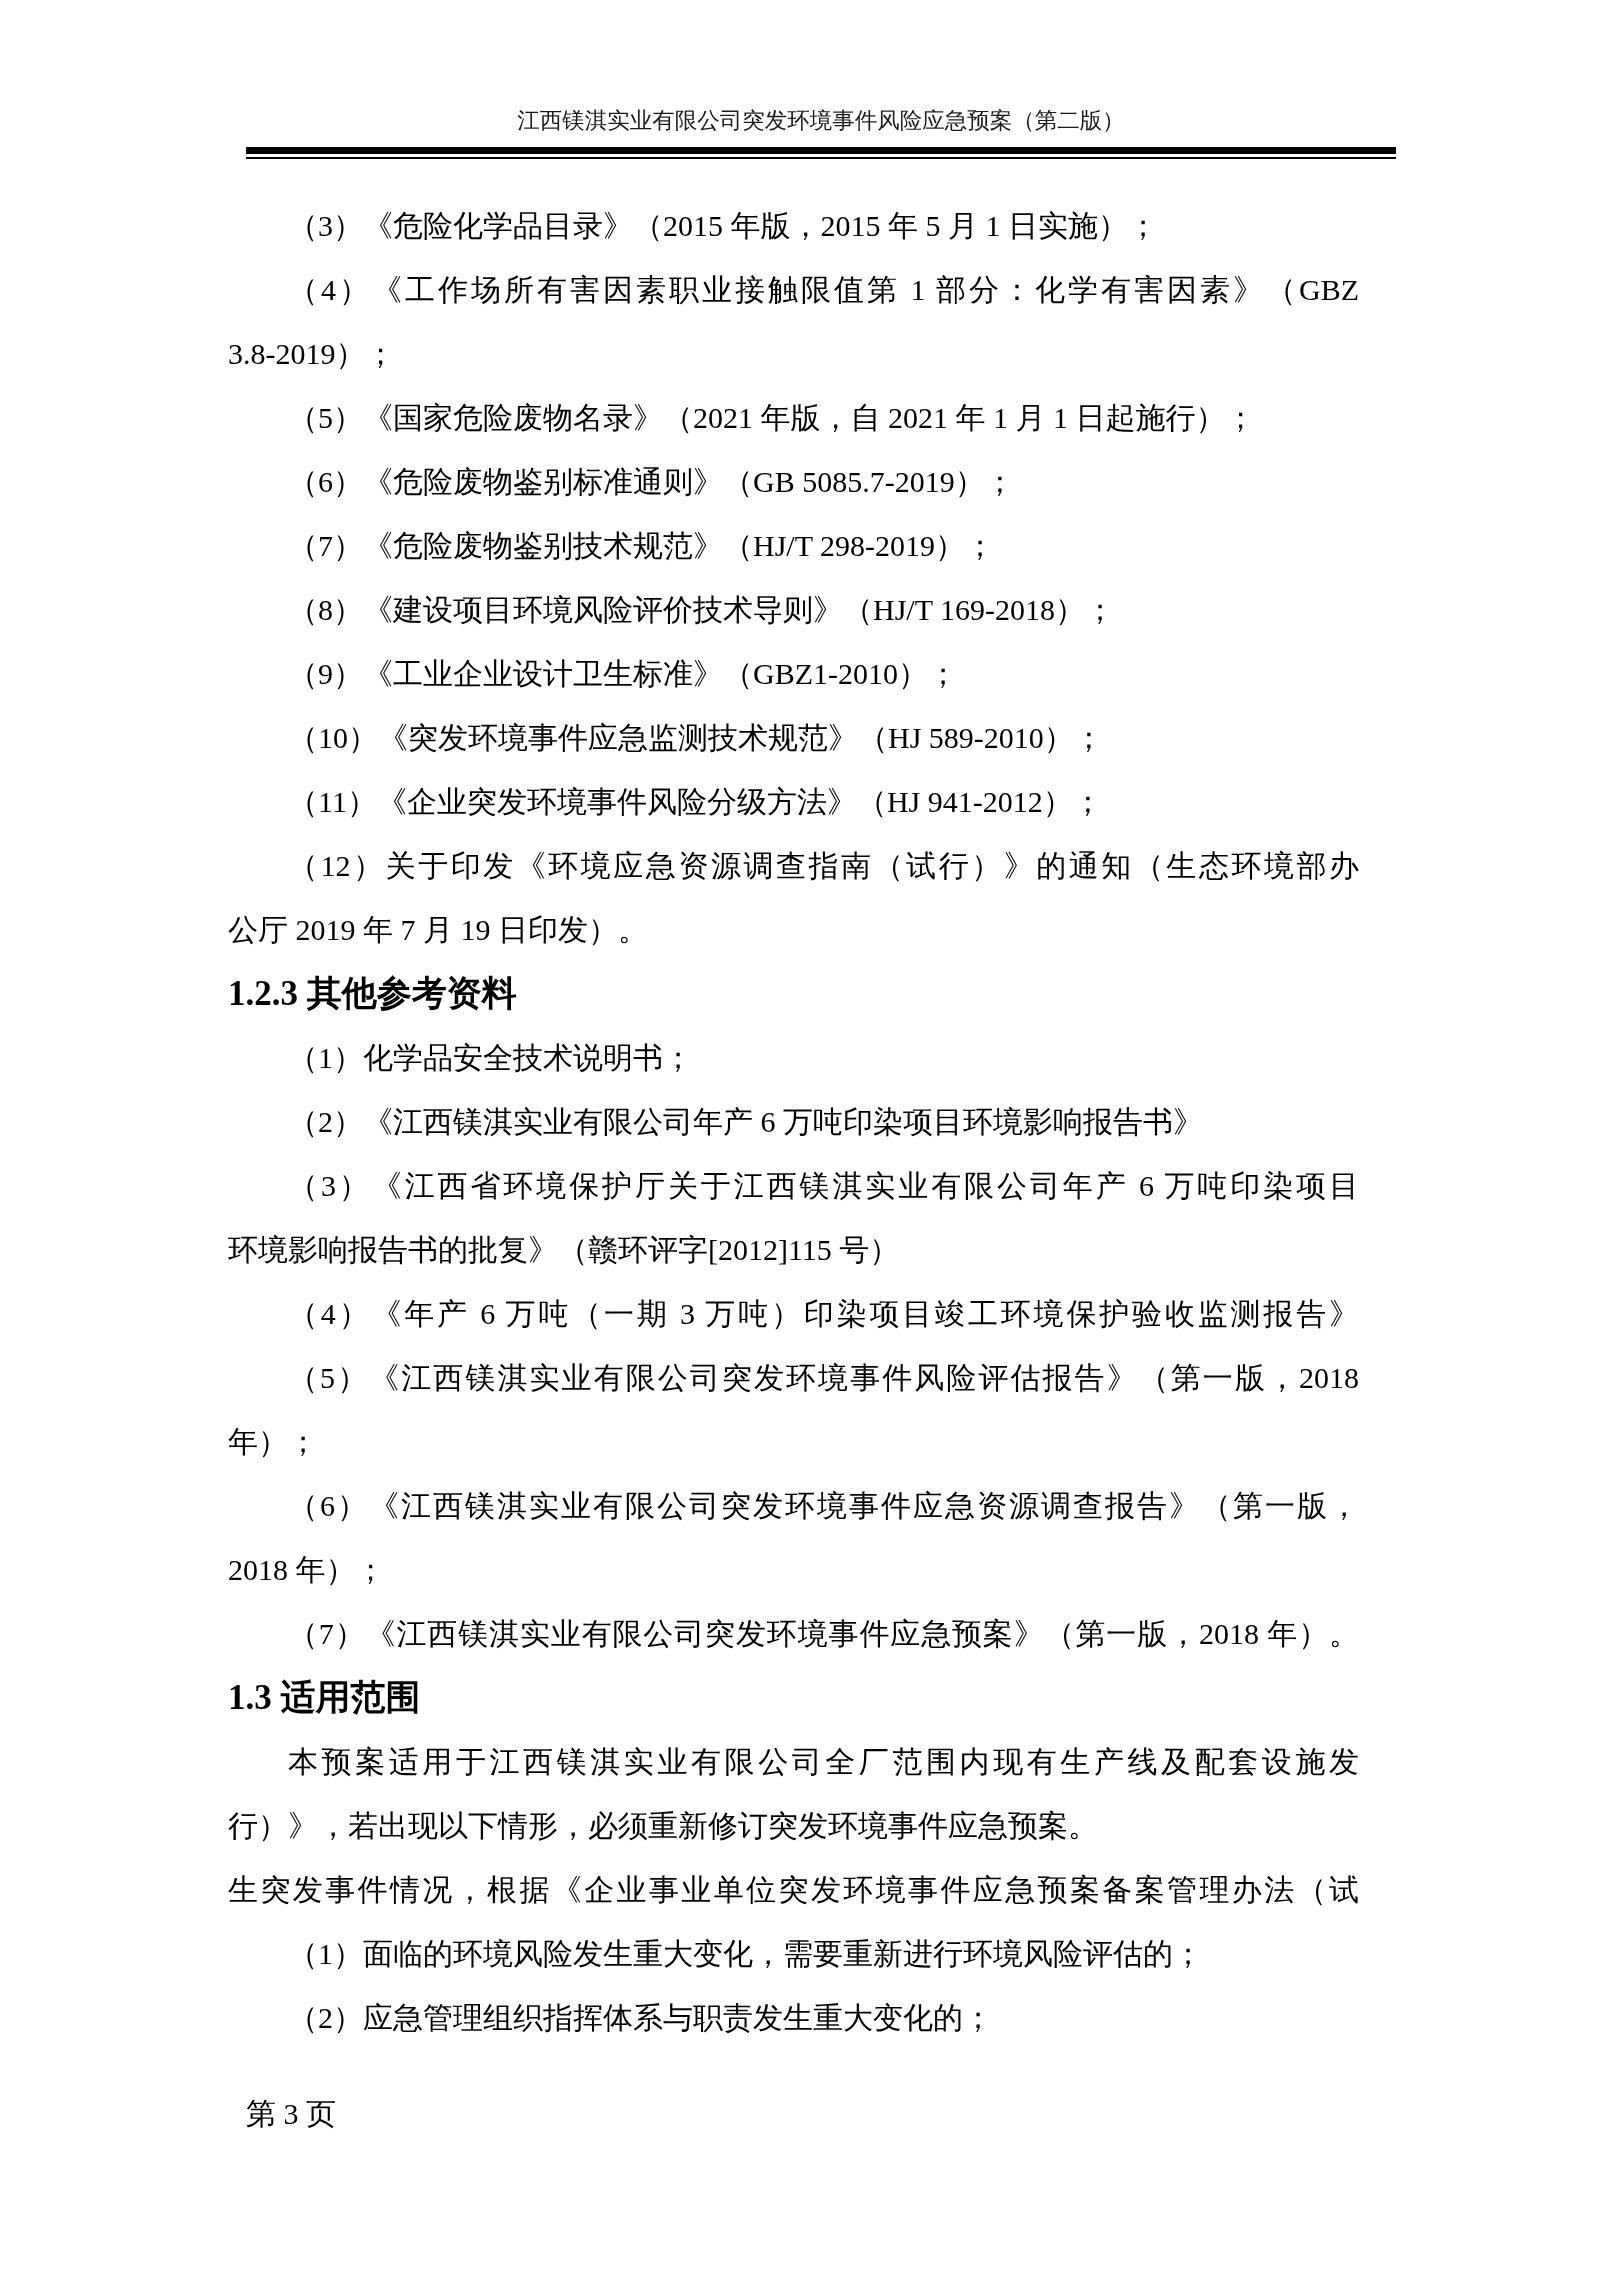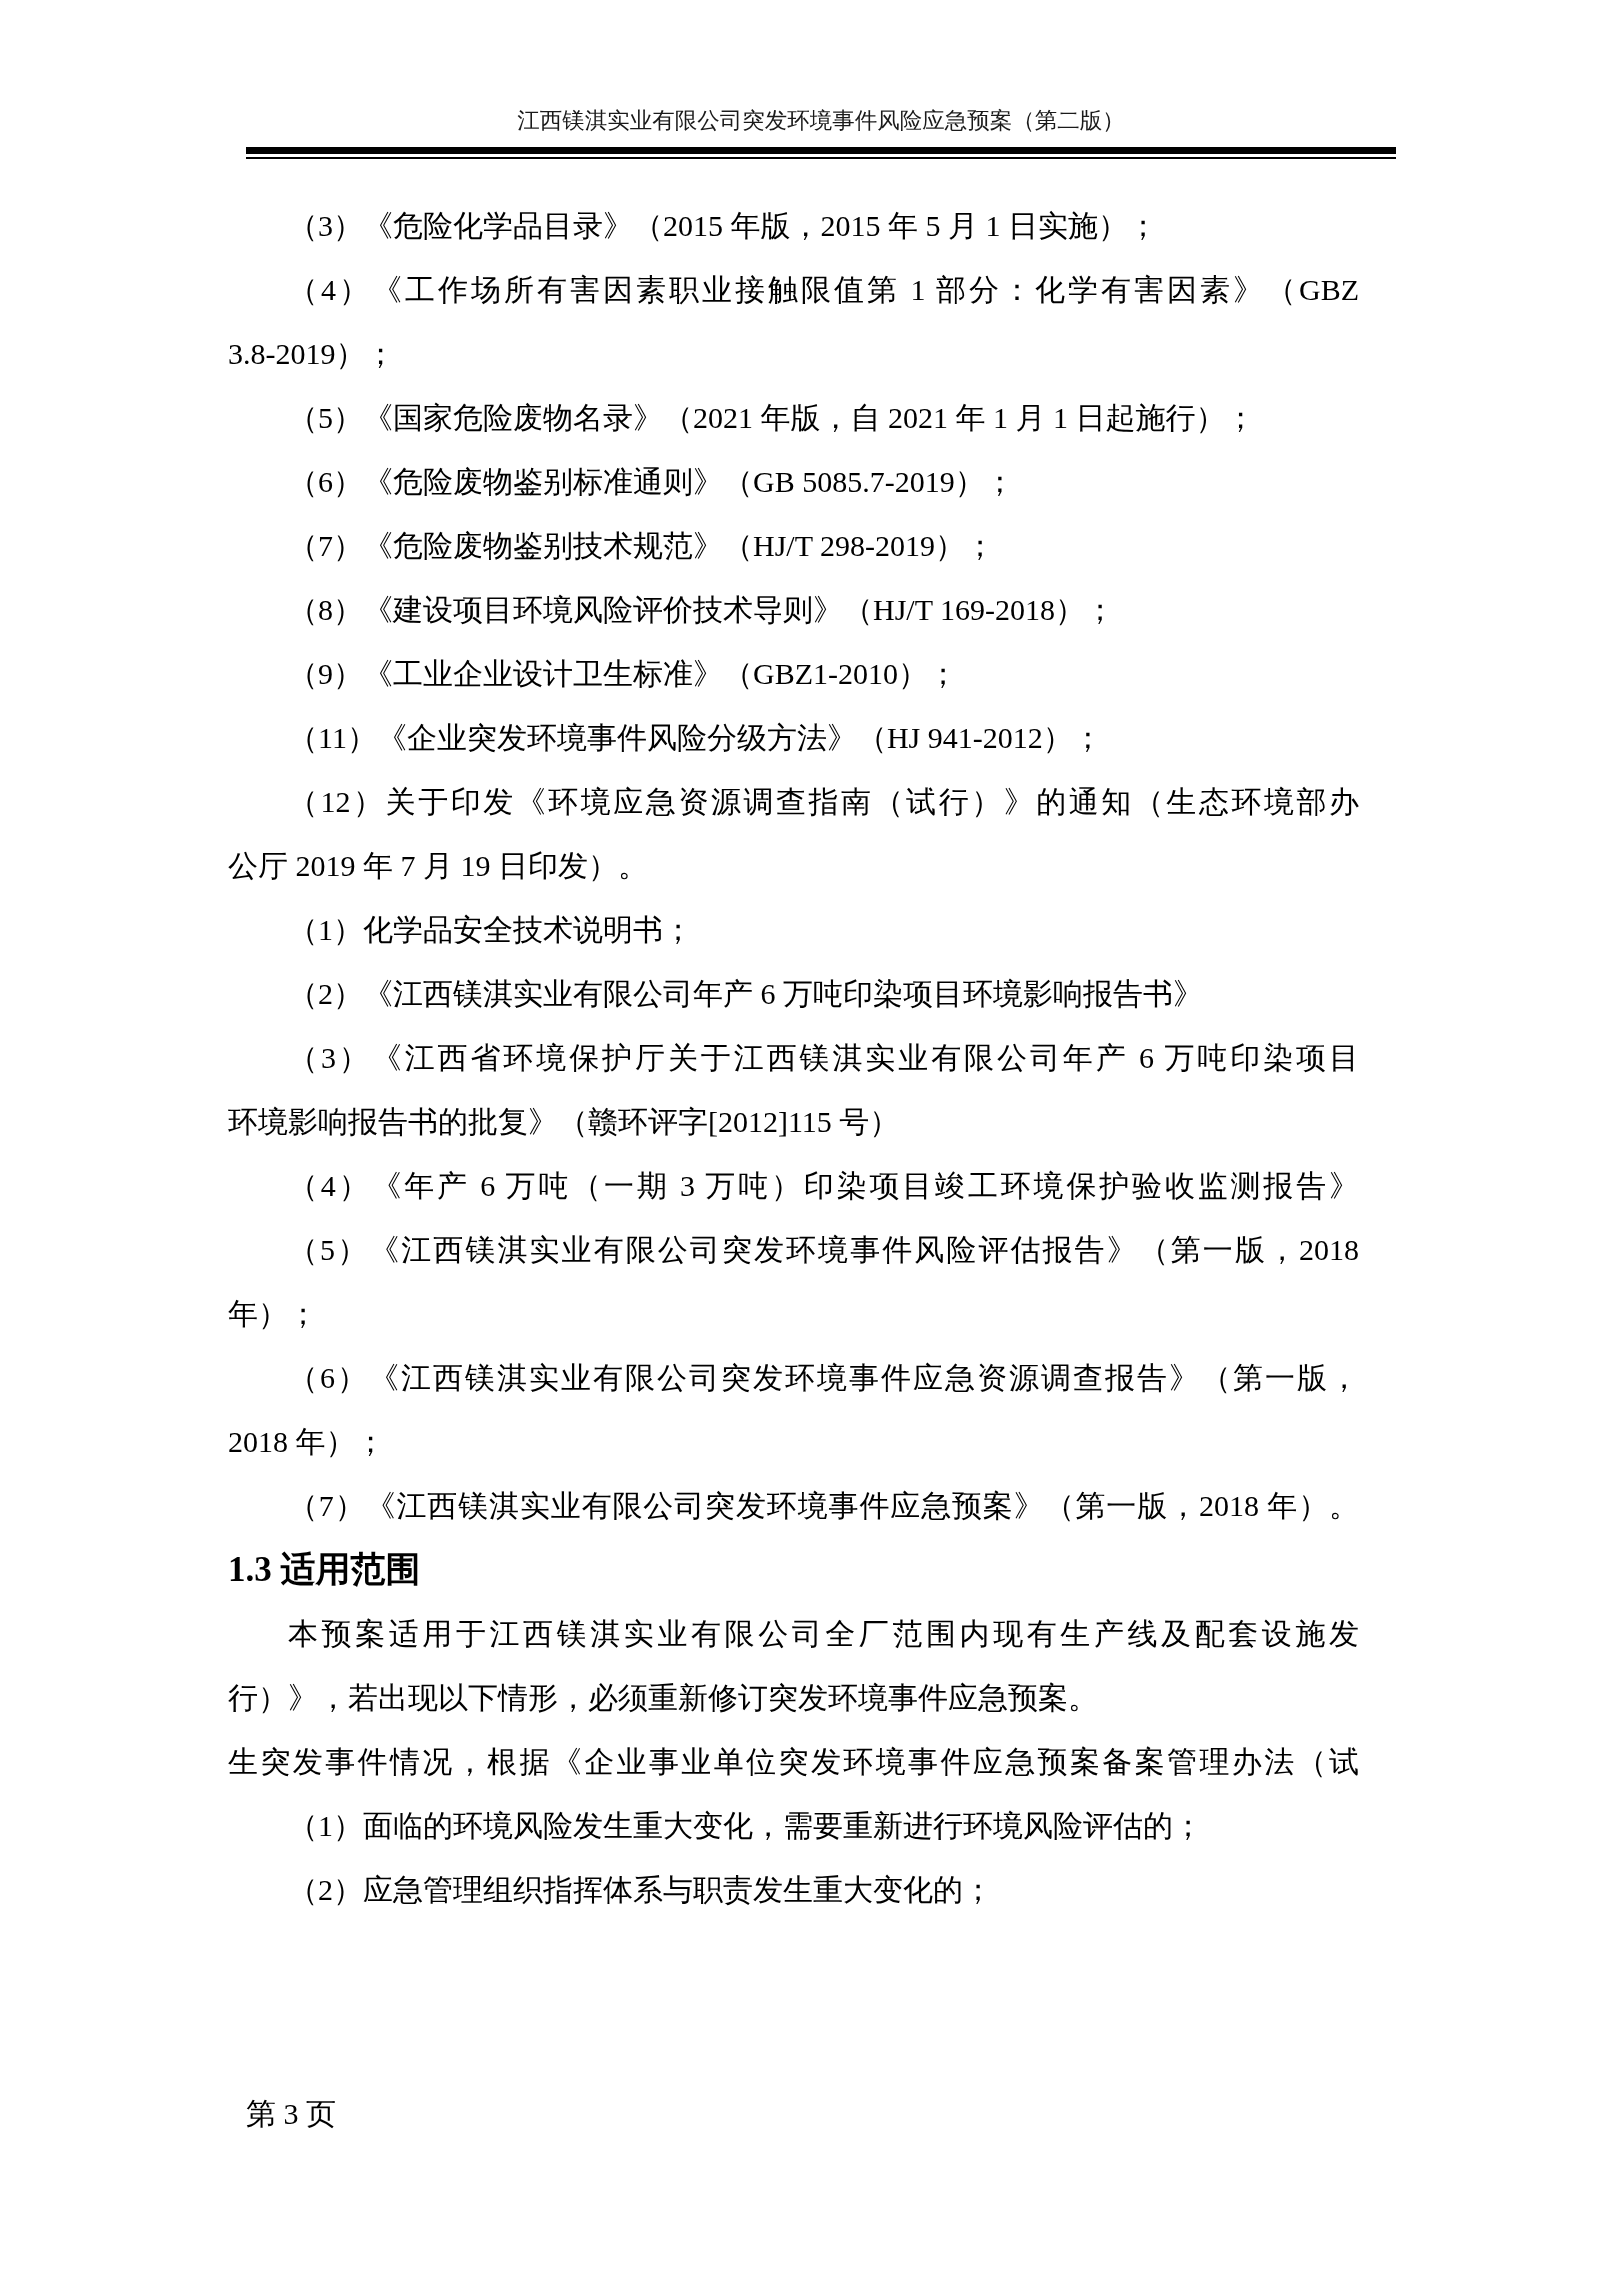--- a/index.html
+++ b/index.html
@@ -87,23 +87,25 @@
 
   <div class="doc-body">
       <div class="line indent">（3）《危险化学品目录》（2015 年版，2015 年 5 月 1 日实施）；</div>
       <div class="line indent justify">（4）《工作场所有害因素职业接触限值第 1 部分：化学有害因素》（GBZ</div>
       <div class="line">3.8-2019）；</div>
       <div class="line indent">（5）《国家危险废物名录》（2021 年版，自 2021 年 1 月 1 日起施行）；</div>
       <div class="line indent">（6）《危险废物鉴别标准通则》（GB 5085.7-2019）；</div>
       <div class="line indent">（7）《危险废物鉴别技术规范》（HJ/T 298-2019）；</div>
       <div class="line indent">（8）《建设项目环境风险评价技术导则》（HJ/T 169-2018）；</div>
       <div class="line indent">（9）《工业企业设计卫生标准》（GBZ1-2010）；</div>
+      <div class="line indent">（10）《突发环境事件应急监测技术规范》（HJ 589-2010）；</div>
       <div class="line indent">（11）《企业突发环境事件风险分级方法》（HJ 941-2012）；</div>
       <div class="line indent justify">（12）关于印发《环境应急资源调查指南（试行）》的通知（生态环境部办</div>
       <div class="line">公厅 2019 年 7 月 19 日印发）。</div>
+      <div class="line heading">1.2.3 其他参考资料</div>
       <div class="line indent">（1）化学品安全技术说明书；</div>
       <div class="line indent">（2）《江西镁淇实业有限公司年产 6 万吨印染项目环境影响报告书》</div>
       <div class="line indent justify">（3）《江西省环境保护厅关于江西镁淇实业有限公司年产 6 万吨印染项目</div>
       <div class="line">环境影响报告书的批复》（赣环评字[2012]115 号）</div>
       <div class="line indent justify">（4）《年产 6 万吨（一期 3 万吨）印染项目竣工环境保护验收监测报告》</div>
       <div class="line indent justify">（5）《江西镁淇实业有限公司突发环境事件风险评估报告》（第一版，2018</div>
       <div class="line">年）；</div>
       <div class="line indent justify">（6）《江西镁淇实业有限公司突发环境事件应急资源调查报告》（第一版，</div>
       <div class="line">2018 年）；</div>
       <div class="line indent justify">（7）《江西镁淇实业有限公司突发环境事件应急预案》（第一版，2018 年）。</div>

